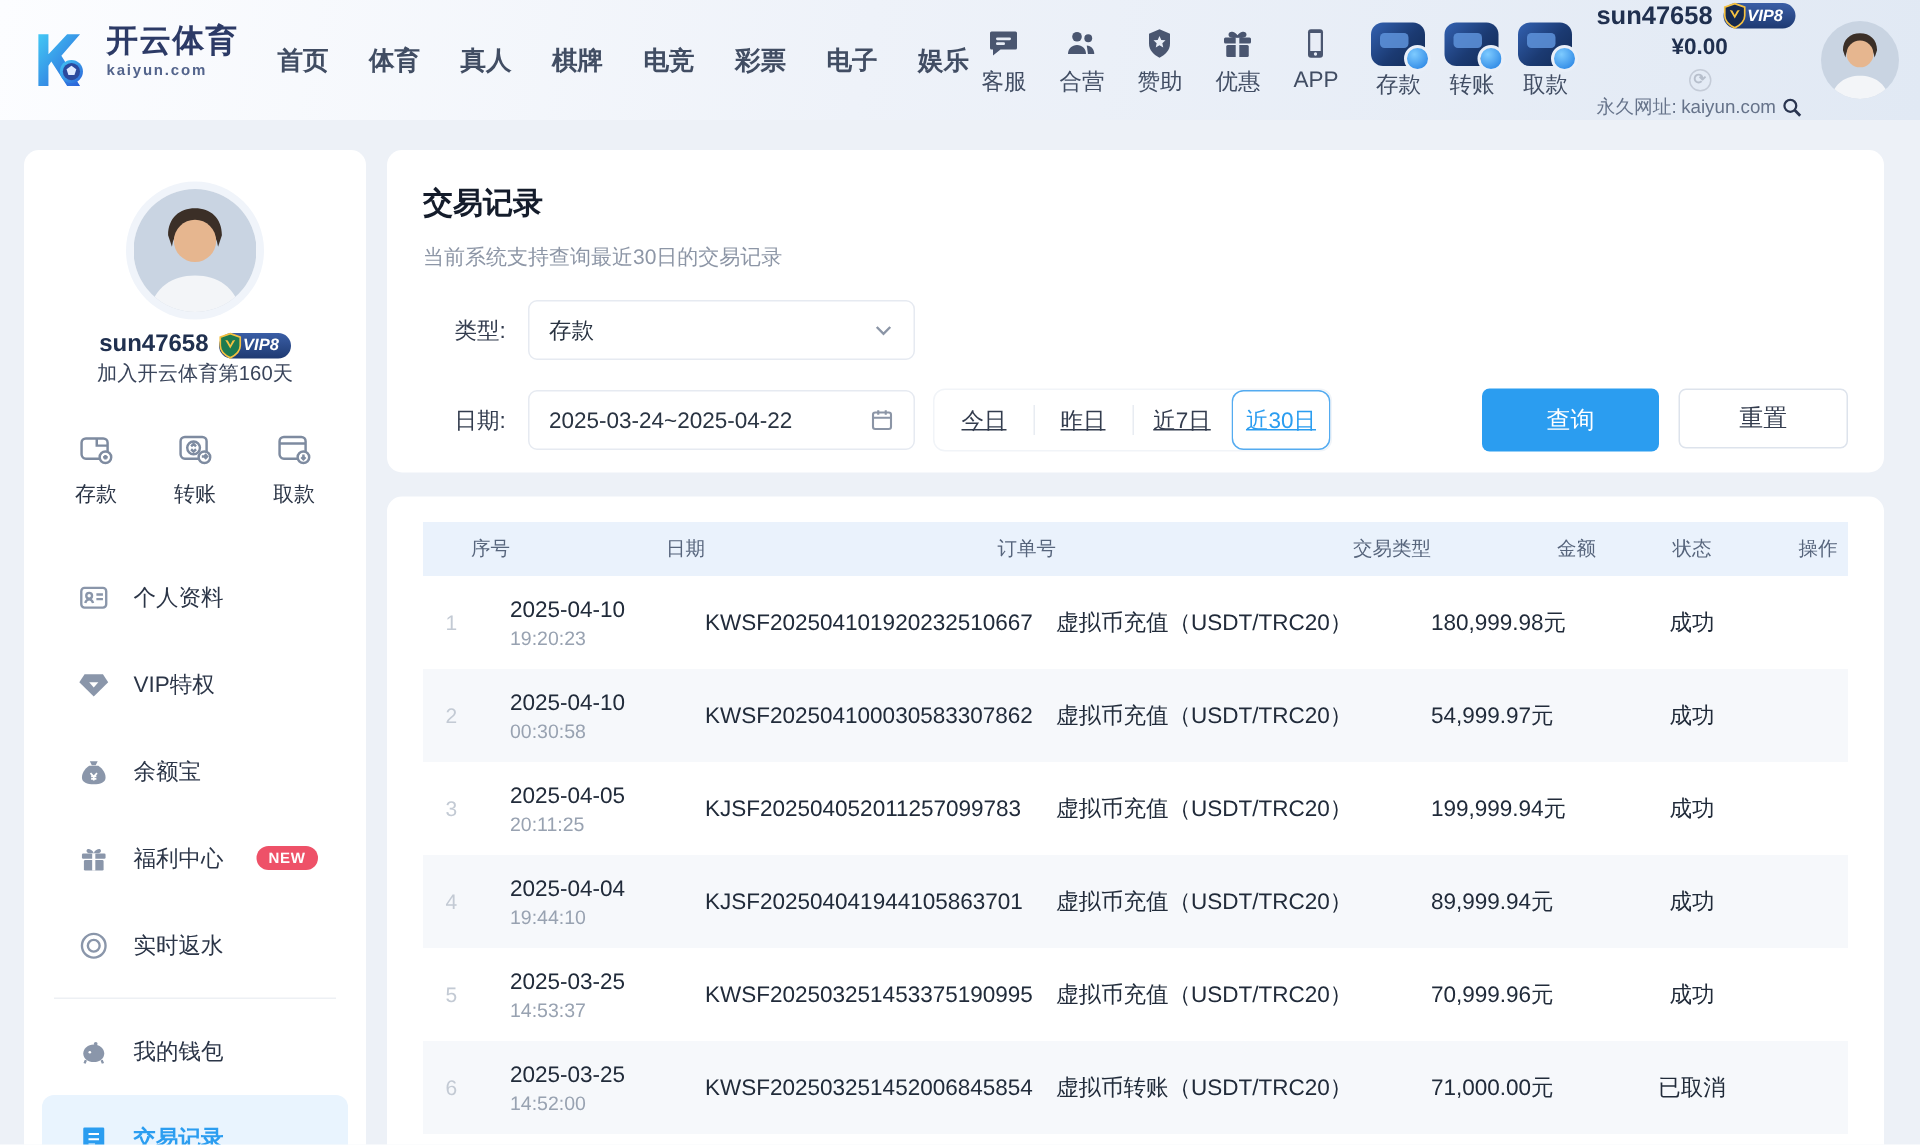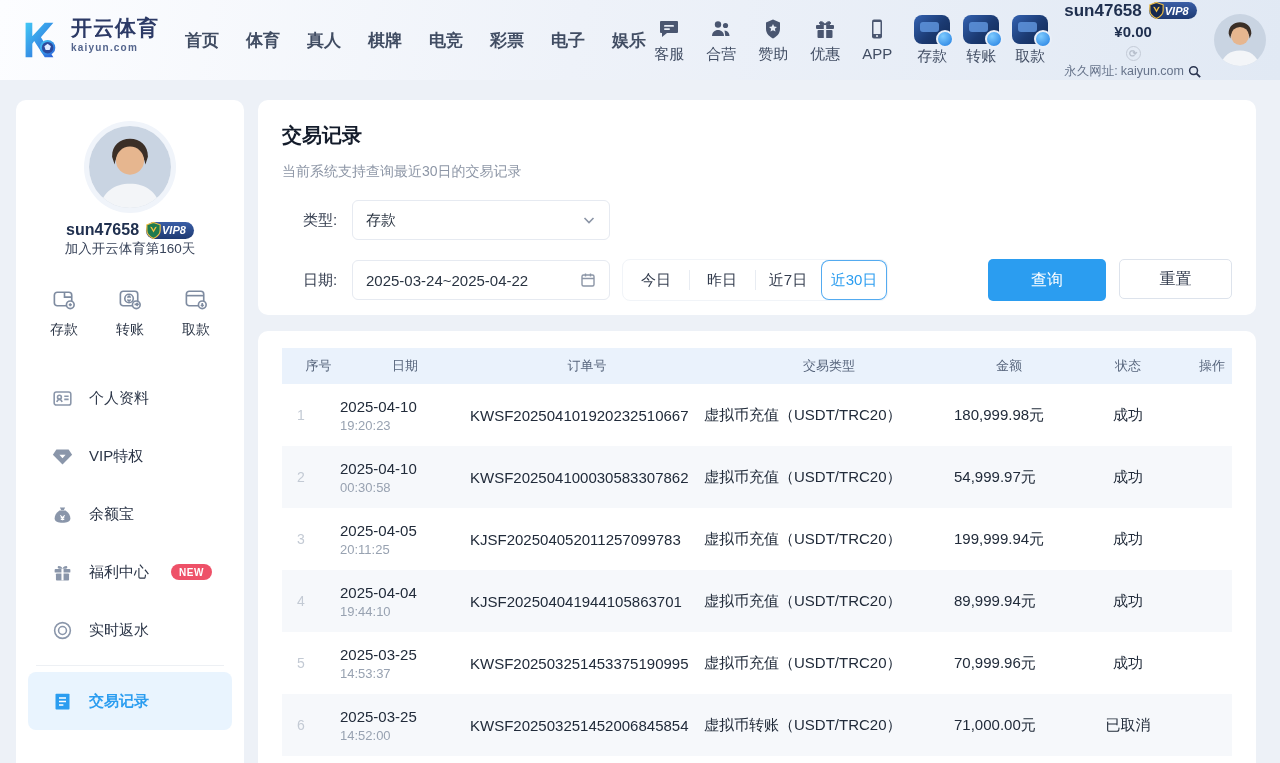--- a/index.html
+++ b/index.html
@@ -59,32 +59,32 @@
     padding:2.5px 8px;border-radius:9px;margin-left:6px;}
   
   .filter-card{position:absolute;left:258px;top:100px;width:998px;height:215px;background:#fff;border-radius:10px;padding:0 24px;}
   .page-title{font-size:20px;font-weight:bold;color:#141c2b;padding-top:22px;}
   .page-sub{margin-top:14px;font-size:14px;color:#8d96a6;}
   .frow{display:flex;align-items:center;margin-top:19px;}
   .flabel{width:49px;font-size:15px;color:#333c4e;flex:0 0 auto;margin-left:21px;}
   .control{width:258px;height:40px;border:1px solid #e6eaf1;border-radius:6px;display:flex;align-items:center;
     justify-content:space-between;padding:0 13px;font-size:15px;color:#2a3442;background:#fff;cursor:pointer;}
   .seg{display:flex;margin-left:12px;height:42px;background:#fff;border-radius:8px;border:1px solid #f1f4f8;}
-  .seg-btn{width:66px;border:none;background:none;font-size:15px;color:#333c4e;position:relative;cursor:pointer;border-radius:8px;font-family:inherit;}
+  .seg-btn{width:66px;border:none;background:none;font-size:15px;color:#333c4e;position:relative;cursor:pointer;border-radius:8px;font-family:inherit;text-decoration:underline;}
   .seg-btn + .seg-btn::before{content:"";position:absolute;left:0;top:10px;bottom:10px;width:1px;background:#e8ecf2;}
   .seg-btn.active{color:#2b9df0;box-shadow:inset 0 0 0 1px #54abf0;}
   .seg-btn.active::before{display:none;}
   .btns{margin-left:auto;display:flex;gap:13px;}
   .btn-primary{width:118px;height:42px;background:#2b9df0;color:#fff;font-size:16px;border:none;border-radius:5px;cursor:pointer;font-family:inherit;}
   .btn-ghost{width:113px;height:40px;background:#fff;border:1px solid #dde3ec;border-radius:5px;font-size:16px;color:#333c4e;cursor:pointer;font-family:inherit;}
   
   .table-card{position:absolute;left:258px;top:331px;width:998px;height:500px;background:#fff;border-radius:10px;padding:17px 24px 0;}
   table{width:950px;border-collapse:collapse;table-layout:fixed;}
   thead tr{background:#eaf2fc;height:36px;}
-  th{font-size:13px;color:#57657c;font-weight:normal;text-align:center;}
+  th{font-size:13px;color:#57657c;font-weight:normal;text-align:right;}
   tbody tr{height:62px;}
   tbody tr.striped{background:#f6f8fb;}
   .c-idx{padding-left:15px;color:#c3cad4;font-size:14px;}
   th.c-idx{color:#57657c;font-size:13px;}
   .c-amt,th.c-amt{}
   .c-status,th.c-status{text-align:center;}
   .c-op,th.c-op{text-align:center;}
   td{font-size:15px;color:#212b3a;}
   .d1{font-size:15px;color:#212b3a;}
   .d2{font-size:13px;color:#98a2b1;margin-top:3px;}
@@ -309,20 +309,29 @@
     <div class="sb-item">
       <svg width="21" height="21" viewBox="0 0 24 24" fill="none" stroke="#8a96aa" stroke-width="1.8">
           <circle cx="12" cy="12" r="9"></circle>
           <circle cx="12" cy="12" r="4.5"></circle>
         </svg>
       <span>实时返水</span>
     </div>
 
     <div class="sb-divider"></div>
 
+    <div class="sb-item">
+      <svg width="21" height="21" viewBox="0 0 24 24" fill="#8a96aa">
+          <path d="M4 13c0-4 3.6-7 8-7s8 3 8 7-3.6 6.5-8 6.5S4 17 4 13z"></path>
+          <path d="M6 18l-1 2.5M18 18l1 2.5" stroke="#8a96aa" stroke-width="1.8"></path>
+          <circle cx="9" cy="12" r="1" fill="#fff"></circle>
+          <circle cx="13.5" cy="5.5" r="1.4" fill="#8a96aa"></circle>
+        </svg>
+      <span>我的钱包</span>
+    </div>
     <div class="sb-item active">
       <svg width="21" height="21" viewBox="0 0 24 24" fill="#2b9df0">
           <path d="M5 3h14a1 1 0 0 1 1 1v16a1 1 0 0 1-1 1H5a1 1 0 0 1-1-1V4a1 1 0 0 1 1-1z"></path>
           <path d="M8 8h8M8 12h8M8 16h5" stroke="#fff" stroke-width="1.6"></path>
         </svg>
       <span>交易记录</span>
     </div>
   </div>
 </aside>
 

